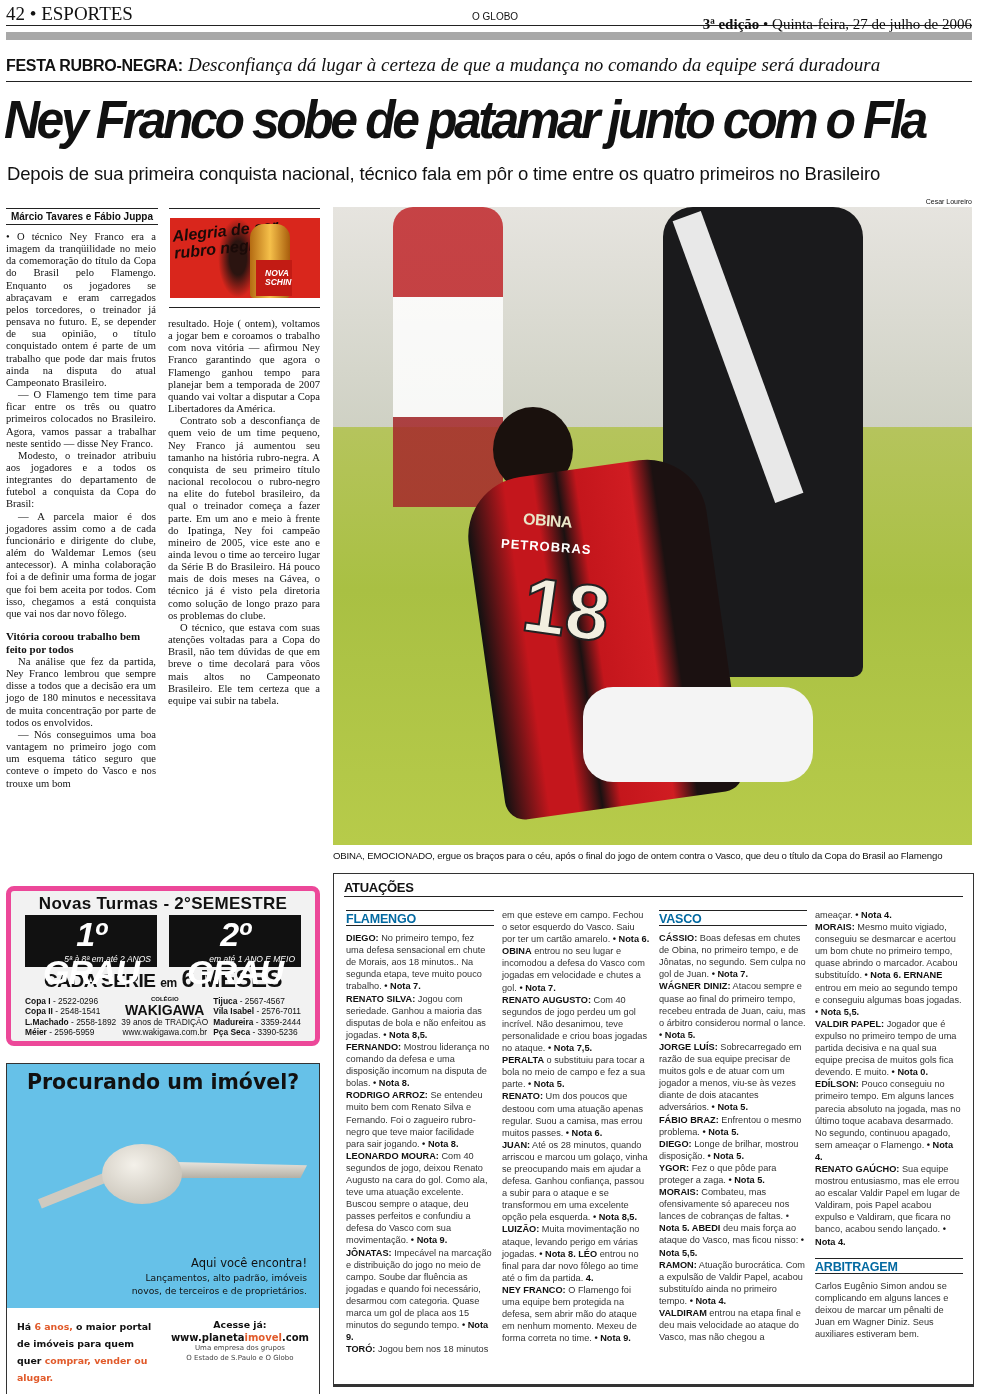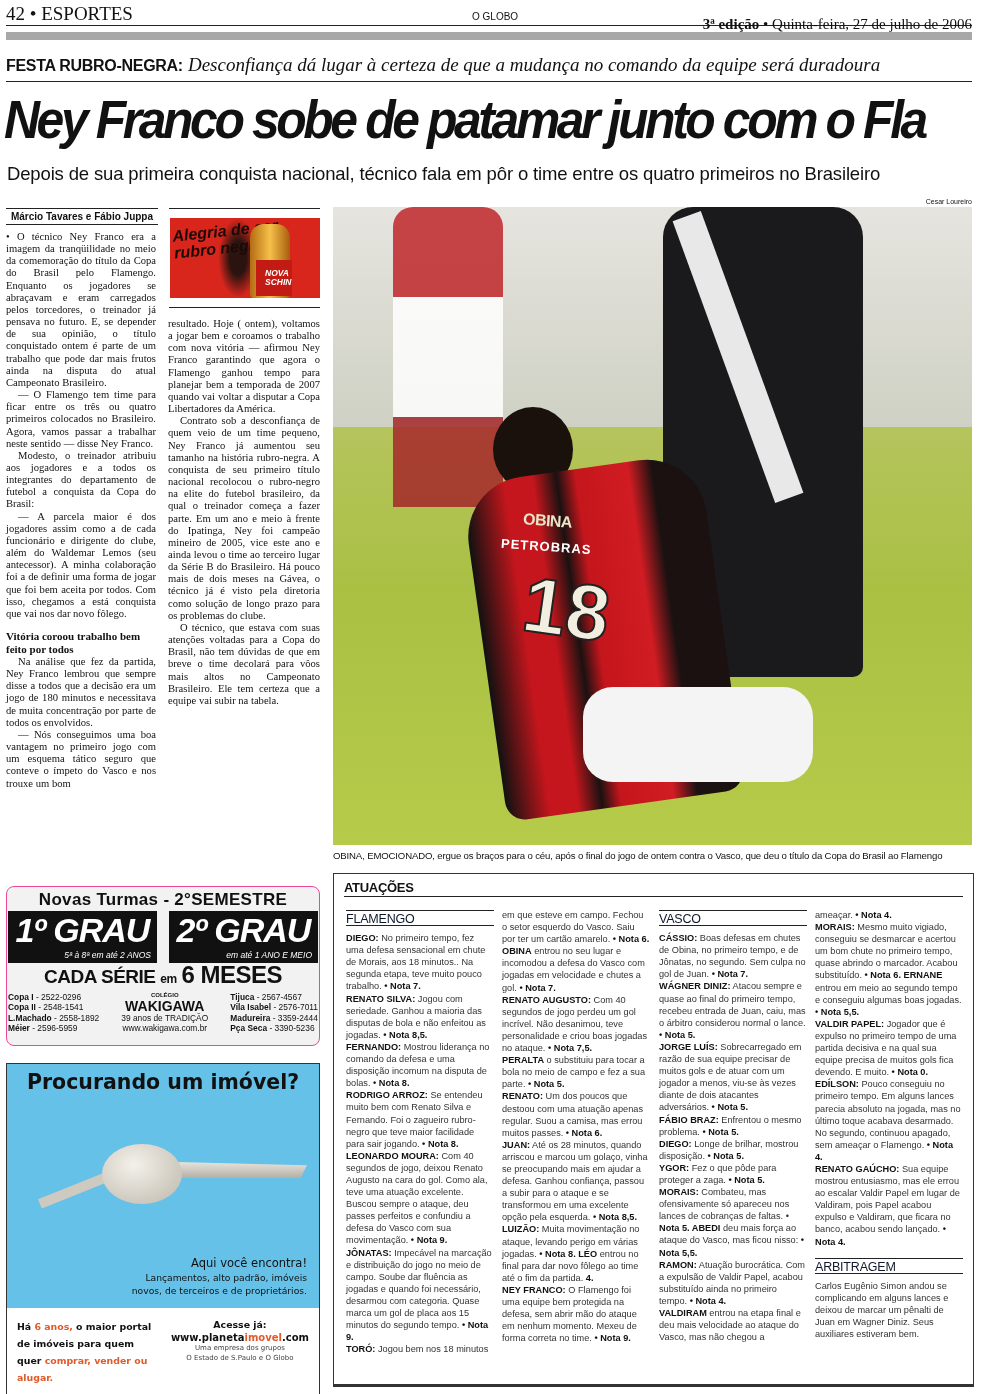--- a/index.html
+++ b/index.html
@@ -44,21 +44,21 @@
   .ph-player-r { position: absolute; left: 330px; top: 0; width: 200px; height: 470px; background: #1a1a1c; border-radius: 30px 30px 10px 10px; }
   .ph-sash { position: absolute; left: 390px; top: 0; width: 30px; height: 300px; background: #e8e8e8; transform: rotate(-20deg); }
   .ph-main { position: absolute; left: 150px; top: 260px; width: 240px; height: 340px; background: linear-gradient(90deg,#111 0%,#c4161c 18%,#c4161c 30%,#1b1111 40%,#c4161c 48%,#d01c22 70%,#1b1111 80%); border-radius: 60px 60px 20px 20px; transform: rotate(-8deg); }
   .ph-head { position: absolute; left: 160px; top: 200px; width: 80px; height: 85px; background: #1a110d; border-radius: 50%; }
   .ph-shorts { position: absolute; left: 250px; top: 480px; width: 230px; height: 95px; background: #f4f4f4; border-radius: 30px; }
   .ph-jersey-name { position: absolute; left: 190px; top: 305px; font-family: "Liberation Sans", sans-serif; font-weight: bold; color: #e9e6c8; font-size: 16px; letter-spacing: -0.5px; transform: rotate(4deg); }
   .ph-sponsor { position: absolute; left: 168px; top: 332px; font-family: "Liberation Sans", sans-serif; font-weight: bold; color: #fff; font-size: 13px; letter-spacing: 1px; transform: rotate(4deg); }
   .ph-number { position: absolute; left: 190px; top: 362px; font-family: "Liberation Sans", sans-serif; font-weight: bold; color: #f2efe0; font-size: 78px; line-height: 80px; transform: rotate(8deg); -webkit-text-stroke: 2px #222; }
   .caption { position: absolute; left: 333px; top: 850px; width: 640px; font-family: "Liberation Sans", sans-serif; font-size: 9.6px; white-space: nowrap; letter-spacing: -0.15px; }
 
-  .ad-school { position: absolute; left: 6px; top: 886px; width: 314px; height: 160px; border: 1px solid #ec4899; border-radius: 8px; padding: 3px 1px; background: #f2f2f2; }
+  .ad-school { position: absolute; left: 6px; top: 886px; width: 314px; height: 160px; border: 5px solid #ec4899; border-radius: 8px; padding: 3px 14px; background: #f2f2f2; }
   .ads-top { font-family: "Liberation Sans", sans-serif; font-weight: bold; font-size: 17px; text-align: center; letter-spacing: 0.3px; line-height: 19px; }
   .ads-blocks { display: flex; gap: 12px; margin-top: 2px; }
   .ads-block { flex: 1; background: #111; color: #fff; height: 52px; position: relative; font-family: "Liberation Sans", sans-serif; font-weight: bold; font-style: italic; text-align: center; }
   .ads-grade { font-size: 34px; line-height: 38px; letter-spacing: -1px; }
   .ads-sub { font-size: 8.5px; position: absolute; bottom: 3px; right: 6px; font-weight: normal; }
   .ads-cada { font-family: "Liberation Sans", sans-serif; font-weight: bold; font-size: 19px; text-align: center; line-height: 22px; margin-top: 1px; letter-spacing: -0.5px; }
   .ads-cada .em { font-size: 12px; }
   .ads-cada .big { font-size: 24px; text-align: right; }
   .ads-foot { display: flex; justify-content: space-between; margin-top: 2px; font-family: "Liberation Sans", sans-serif; font-size: 8.4px; line-height: 10.4px; }
   .ads-foot b { font-weight: bold; }
@@ -81,21 +81,21 @@
   .adi-right b { font-weight: bold; display: block; line-height: 14px; }
   .adi-right .url { font-weight: bold; font-size: 10px; }
   .adi-right .url .o { color: #e15a2a; }
   .adi-right .small { font-size: 7px; line-height: 10px; color: #444; }
 
   .ratings { position: absolute; left: 333px; top: 873px; width: 641px; height: 514px; border: 1.5px solid #333; border-bottom: 3px solid #333; padding: 6px 10px; font-family: "Liberation Sans", sans-serif; }
   .rt-title { font-weight: bold; font-size: 13px; letter-spacing: -0.3px; border-bottom: 1.5px solid #222; padding-bottom: 1px; width: 100%; }
   .rt-cols { position: absolute; left: 12px; top: 36px; width: 620px; height: 470px; }
   .rt-col { position: absolute; top: 0; width: 148px; font-size: 9.2px; line-height: 12.1px; color: #333; }
   .rt-col b { color: #111; font-weight: bold; }
-  .rt-team { font-weight: normal; font-size: 12.5px; border-top: 1.5px solid #222; border-bottom: 1.5px solid #222; padding: 2px 0 0; margin-bottom: 6px; color: #0f172a; letter-spacing: -0.2px; }
+  .rt-team { font-weight: bold; font-size: 12.5px; border-top: 1.5px solid #222; border-bottom: 1.5px solid #222; padding: 2px 0 0; margin-bottom: 6px; color: #0369a1; letter-spacing: -0.2px; }
   .rt-c1 { left: 0; } .rt-c2 { left: 156px; } .rt-c3 { left: 313px; } .rt-c4 { left: 469px; }
   .rt-c2 .rt-p:first-child, .rt-c4 .rt-p:first-child { margin-top: -1px; }
   .arb-head { margin-top: 10px; }
 </style>
 </head>
 <body>
 
 <div class="masthead">
   <span class="mh-left">42 • ESPORTES</span>
   <span class="mh-center">O GLOBO</span>

